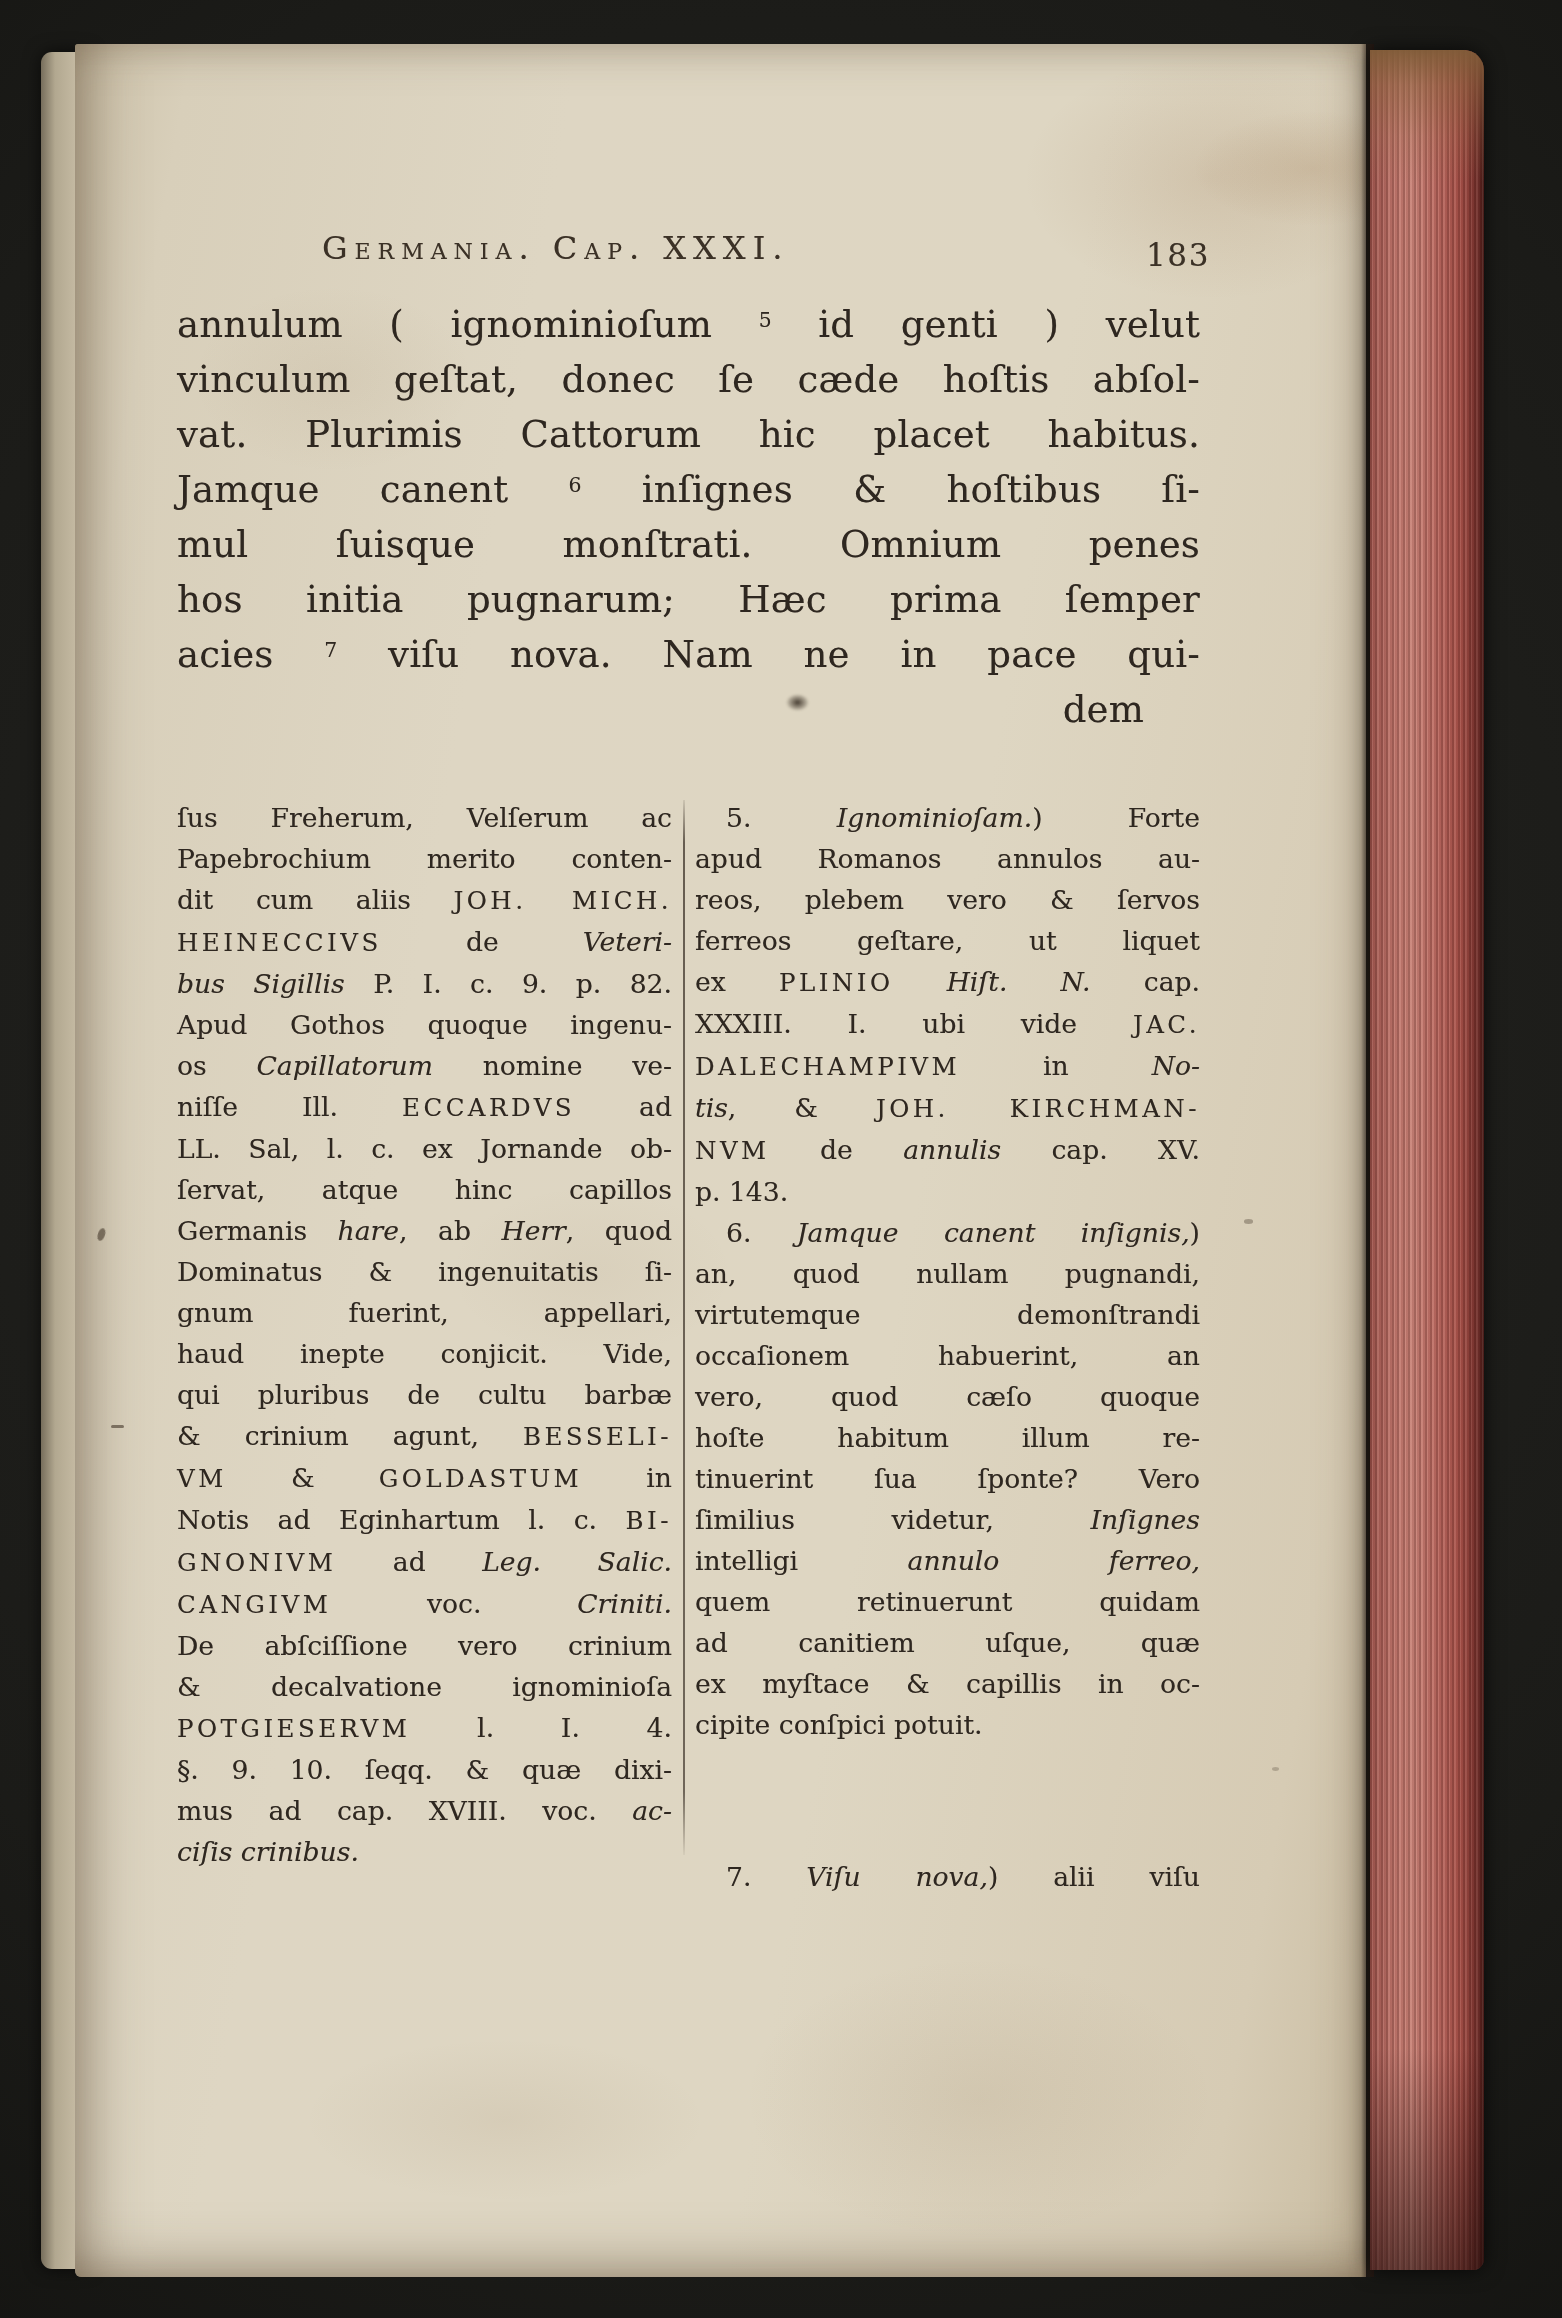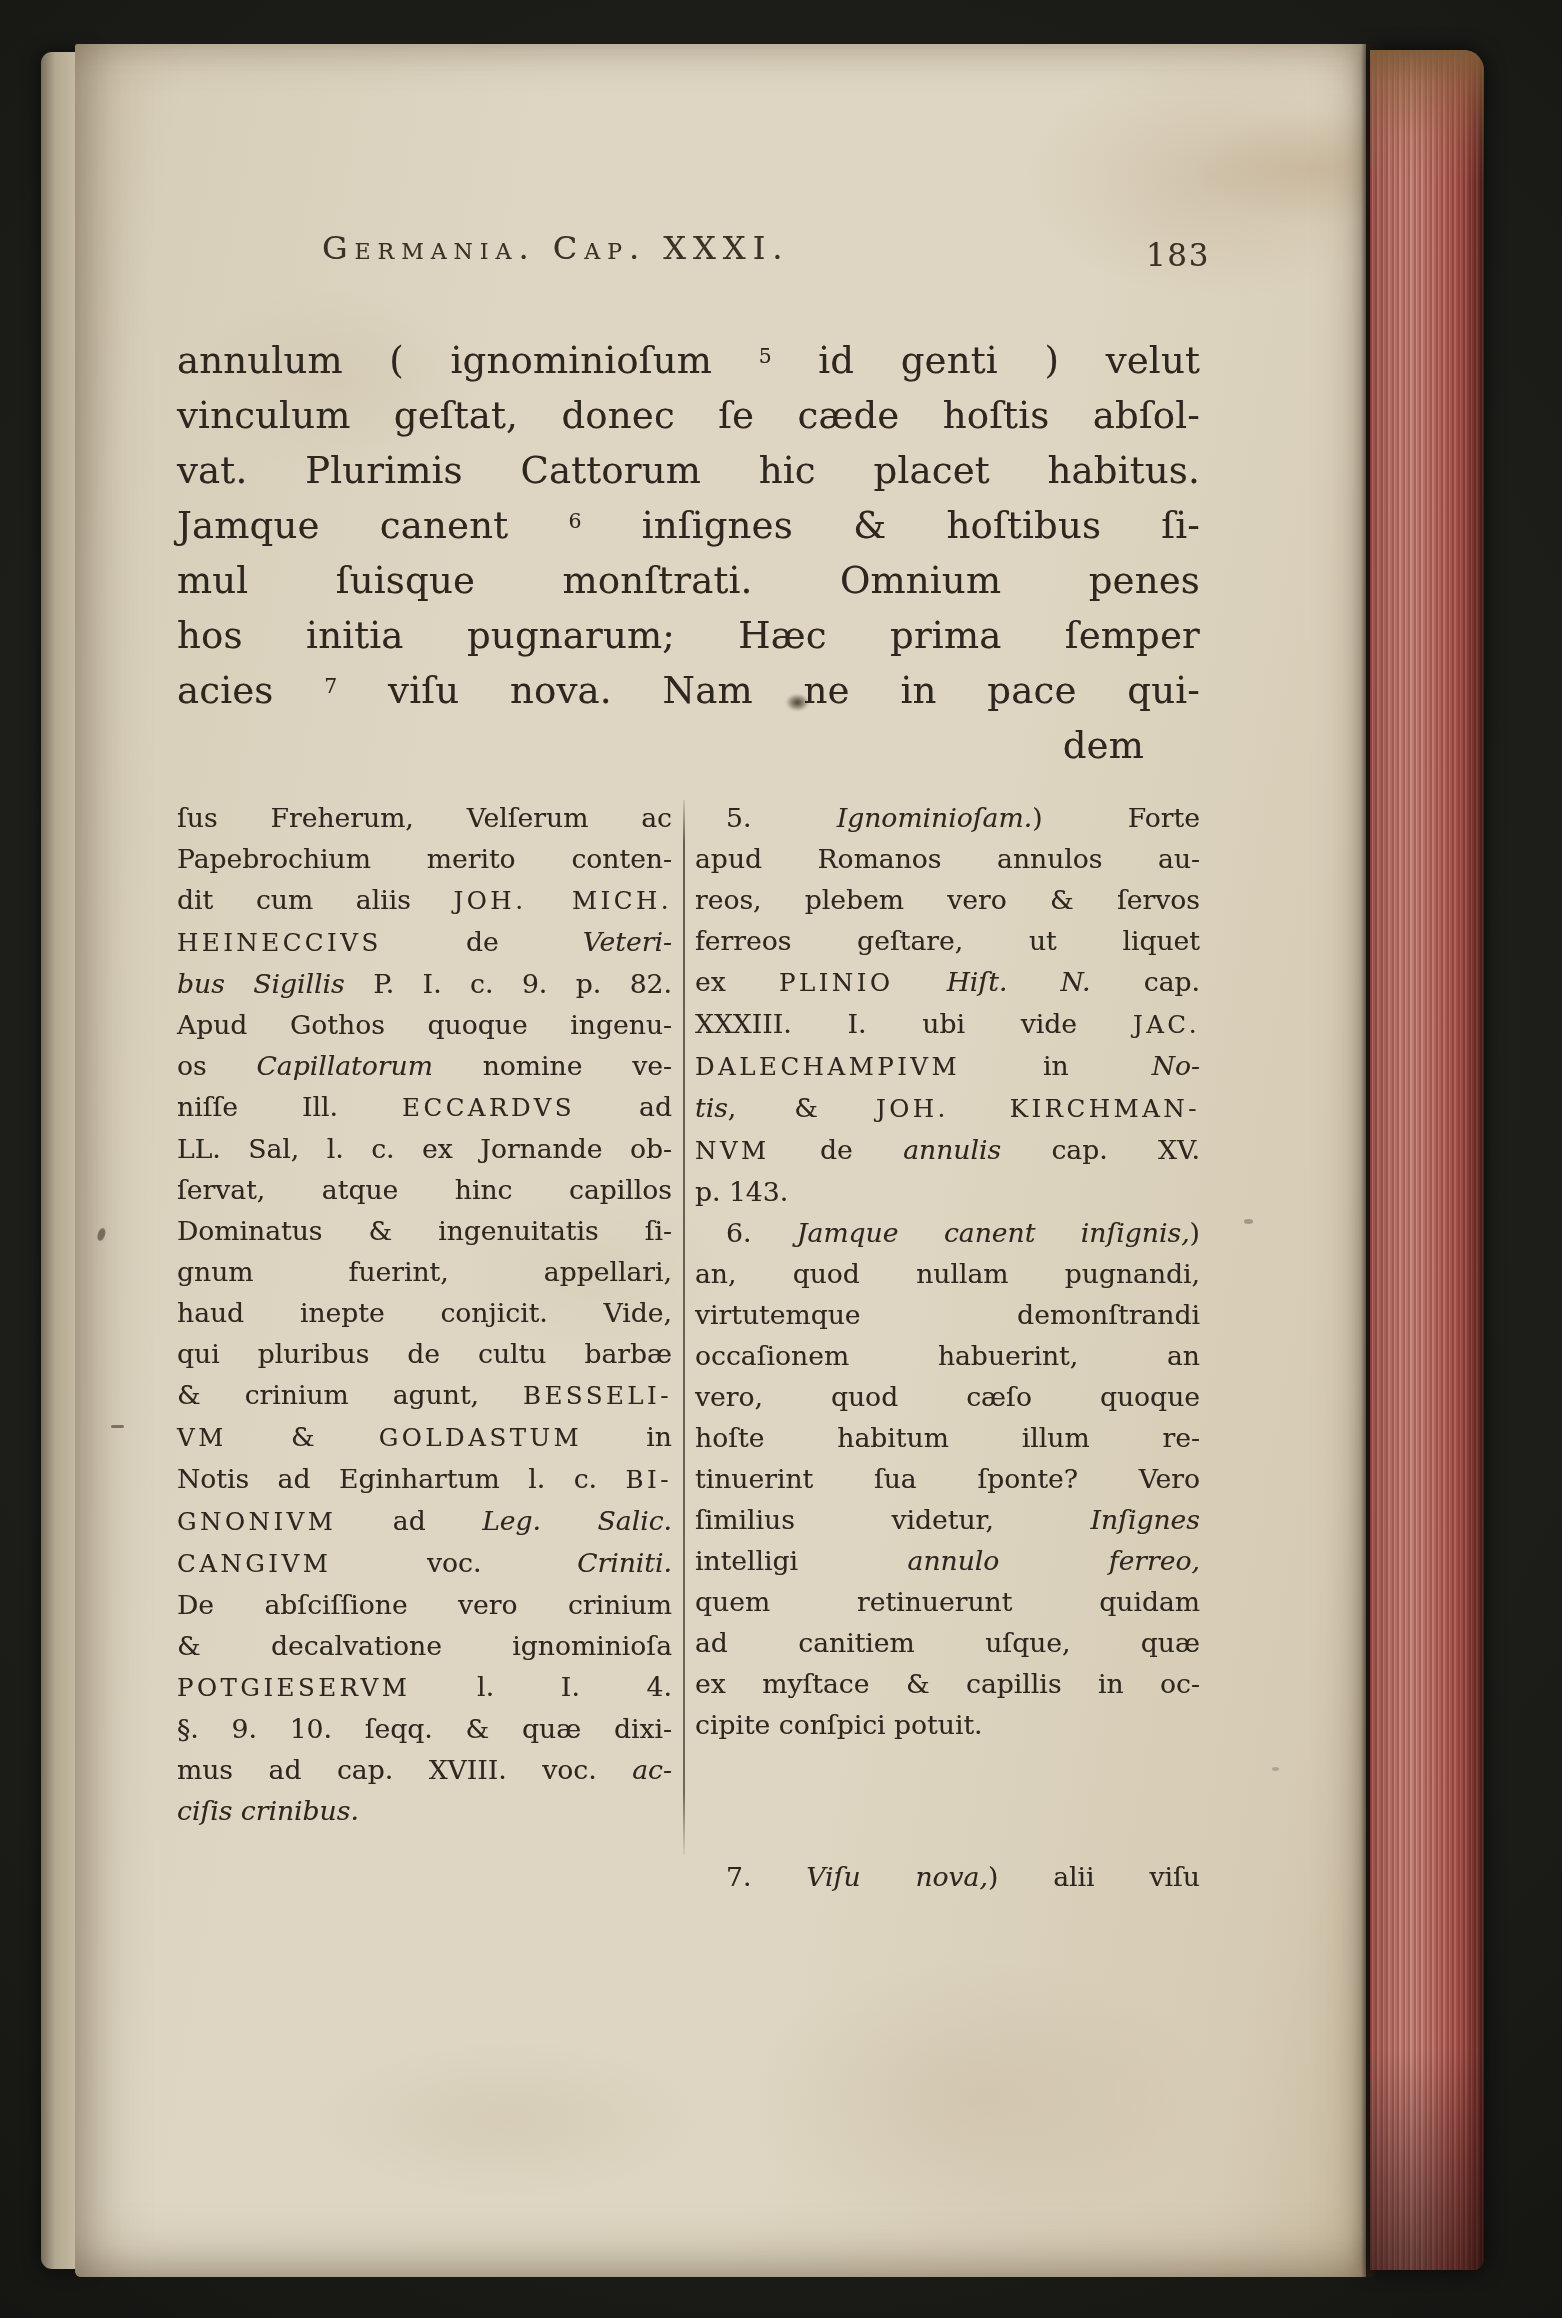--- a/index.html
+++ b/index.html
@@ -43,21 +43,21 @@
 
   
   .content{position:absolute;left:102px;top:185px;width:1023px;color:#2e2720;
     text-shadow:0.2px 0.3px 0.5px rgba(60,50,40,.35);}
 
   .header-row{position:absolute;top:0;left:0;width:1023px;height:47px;}
   .running-header{position:absolute;left:145px;top:0;font-variant:small-caps;
     font-size:32px;letter-spacing:7px;color:#3b3126;white-space:nowrap;}
   .page-number{position:absolute;left:969px;top:8px;font-size:31px;letter-spacing:1.6px;color:#3b3126;}
 
-  .main-text{position:absolute;top:68px;left:0;width:1023px;margin-top:36px;}
+  .main-text{position:absolute;top:68px;left:0;width:1023px;}
   .main-text .ln{font-size:37px;line-height:55px;letter-spacing:0.2px;word-spacing:1.6px;
     text-align:justify;text-align-last:justify;white-space:normal;}
   .main-text .right{text-align:right;text-align-last:right;padding-right:56px;}
 
   .footnotes{position:absolute;top:568px;left:0;width:1023px;}
   .col{position:absolute;top:0;}
   .col-left{left:0;width:495px;}
   .col-right{left:518px;width:505px;}
   .col .ln{font-size:26.6px;line-height:41px;text-align:justify;text-align-last:justify;}
   .col .end{text-align-last:left;}
@@ -116,20 +116,21 @@
             <div class="ln">ſus Freherum, Velſerum ac</div>
             <div class="ln">Papebrochium merito conten-</div>
             <div class="ln">dit cum aliis <k>JOH. MICH.</k></div>
             <div class="ln"><k>HEINECCIVS</k> de <i>Veteri-</i></div>
             <div class="ln"><i>bus Sigillis</i> P. I. c. 9. p. 82.</div>
             <div class="ln">Apud Gothos quoque ingenu-</div>
             <div class="ln">os <i>Capillatorum</i> nomine ve-</div>
             <div class="ln">niſſe Ill. <k>ECCARDVS</k> ad</div>
             <div class="ln">LL. Sal, l. c. ex Jornande ob-</div>
             <div class="ln">ſervat, atque hinc capillos</div>
+            <div class="ln">Germanis <i>hare</i>, ab <i>Herr</i>, quod</div>
             <div class="ln">Dominatus &amp; ingenuitatis ſi-</div>
             <div class="ln">gnum fuerint, appellari,</div>
             <div class="ln">haud inepte conjicit. Vide,</div>
             <div class="ln">qui pluribus de cultu barbæ</div>
             <div class="ln">&amp; crinium agunt, <k>BESSELI-</k></div>
             <div class="ln"><k>VM</k> &amp; <k>GOLDASTUM</k> in</div>
             <div class="ln">Notis ad Eginhartum l. c. <k>BI-</k></div>
             <div class="ln"><k>GNONIVM</k> ad <i>Leg. Salic.</i></div>
             <div class="ln"><k>CANGIVM</k> voc. <i>Criniti.</i></div>
             <div class="ln">De abſciſſione vero crinium</div>

